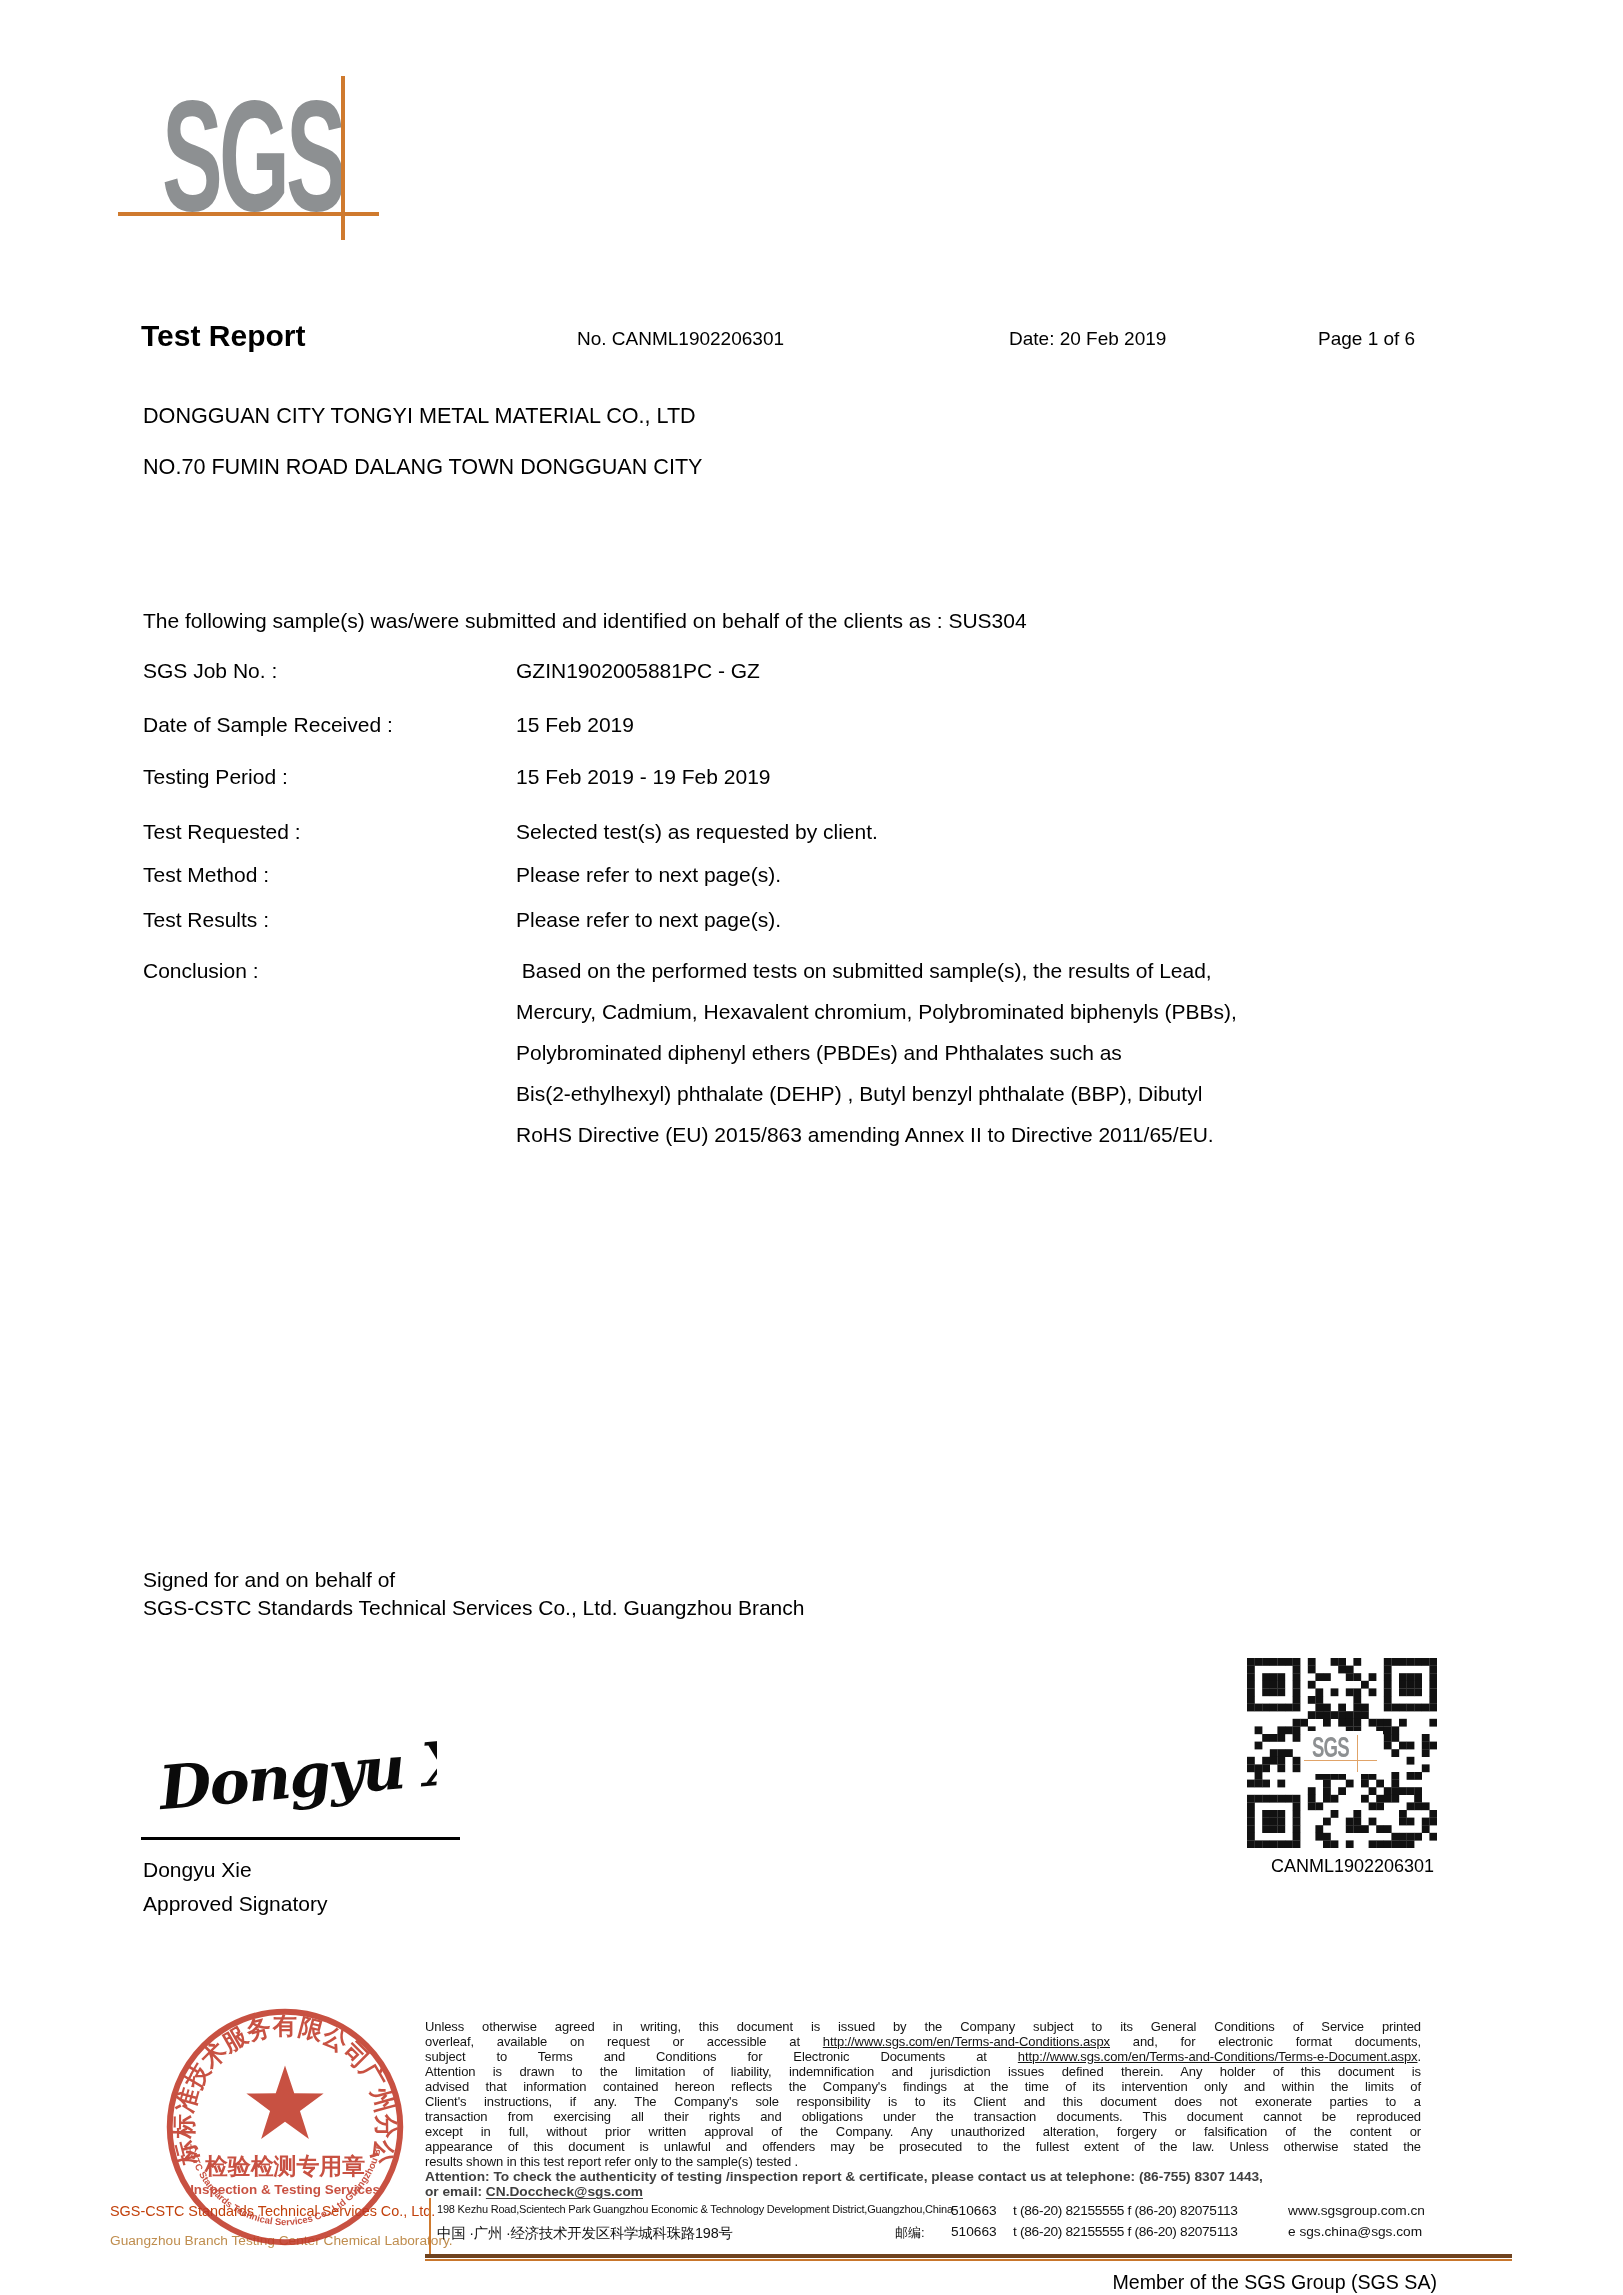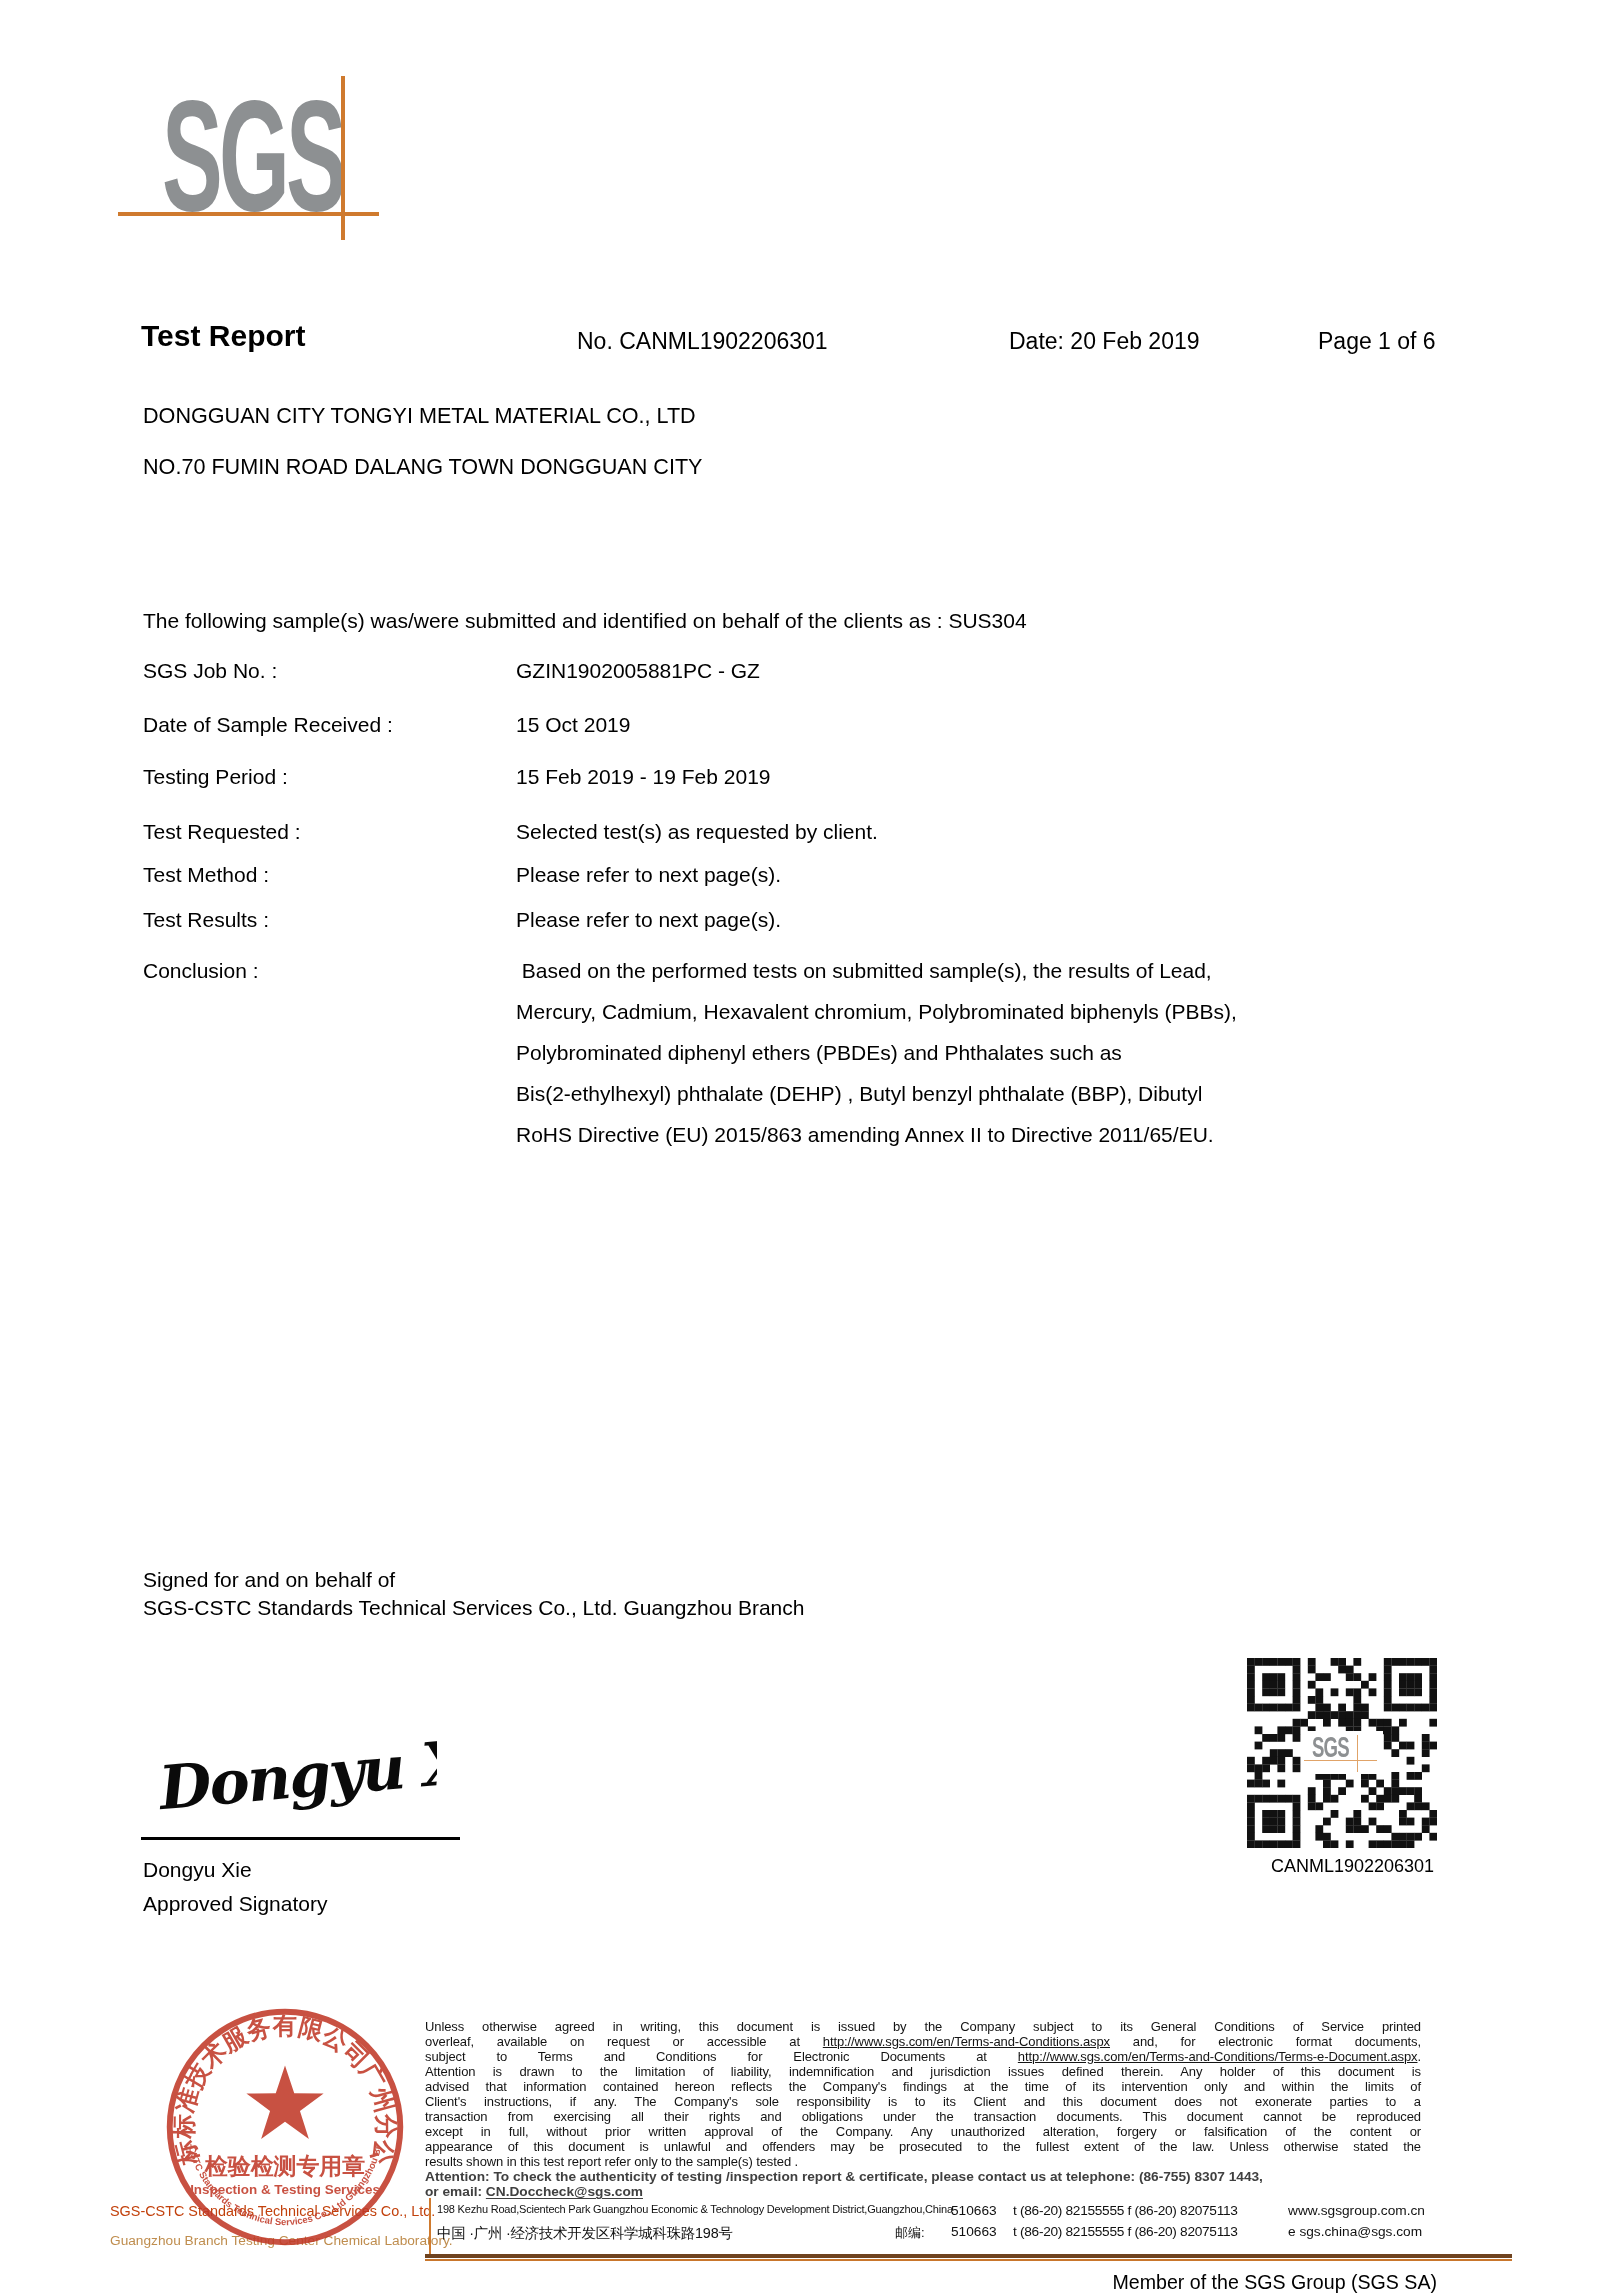--- a/index.html
+++ b/index.html
@@ -8,21 +8,21 @@
 
   
   .logo-text{position:absolute;left:162px;top:77px;font-size:157px;font-weight:bold;
              color:#8d9092;letter-spacing:-6.5px;line-height:157px;
              transform:scaleX(.58);transform-origin:left top;}
   .logo-hline{position:absolute;left:118px;top:212px;width:261px;height:3.9px;background:#cf7a2e;}
   .logo-vline{position:absolute;left:341px;top:76px;width:3.9px;height:164px;background:#cf7a2e;}
 
   
   .title{position:absolute;left:141px;top:319px;font-size:30px;font-weight:bold;}
-  .hmeta{position:absolute;top:328px;font-size:23px;}
+  .hmeta{position:absolute;top:328px;font-size:19px;}
 
   .client-line{position:absolute;left:143px;font-size:21.6px;}
 
   .intro{position:absolute;left:143px;top:609px;font-size:21px;white-space:pre;}
 
   .info-row{position:absolute;left:0;width:1295px;height:27.5px;line-height:27.5px;font-size:21px;}
   .info-row .lbl{position:absolute;left:143px;}
   .info-row .val{position:absolute;left:516px;white-space:pre;}
 
   .concl-lbl{position:absolute;left:143px;top:957px;font-size:21px;line-height:27.5px;}
@@ -91,21 +91,21 @@
   <div class="client-line" style="top:454px;">NO.70 FUMIN ROAD DALANG TOWN DONGGUAN CITY</div>
 
   <div class="intro">The following sample(s) was/were submitted and identified on behalf of the clients as : SUS304</div>
 
   <div class="info-row" style="top:657px;">
     <div class="lbl">SGS Job No. :</div>
     <div class="val">GZIN1902005881PC - GZ</div>
   </div>
   <div class="info-row" style="top:711px;">
     <div class="lbl">Date of Sample Received :</div>
-    <div class="val">15 Oct 2019</div>
+    <div class="val">15 Feb 2019</div>
   </div>
   <div class="info-row" style="top:763px;">
     <div class="lbl">Testing Period :</div>
     <div class="val">15 Feb 2019 - 19 Feb 2019</div>
   </div>
   <div class="info-row" style="top:818px;">
     <div class="lbl">Test Requested :</div>
     <div class="val">Selected test(s) as requested by client.</div>
   </div>
   <div class="info-row" style="top:861px;">

